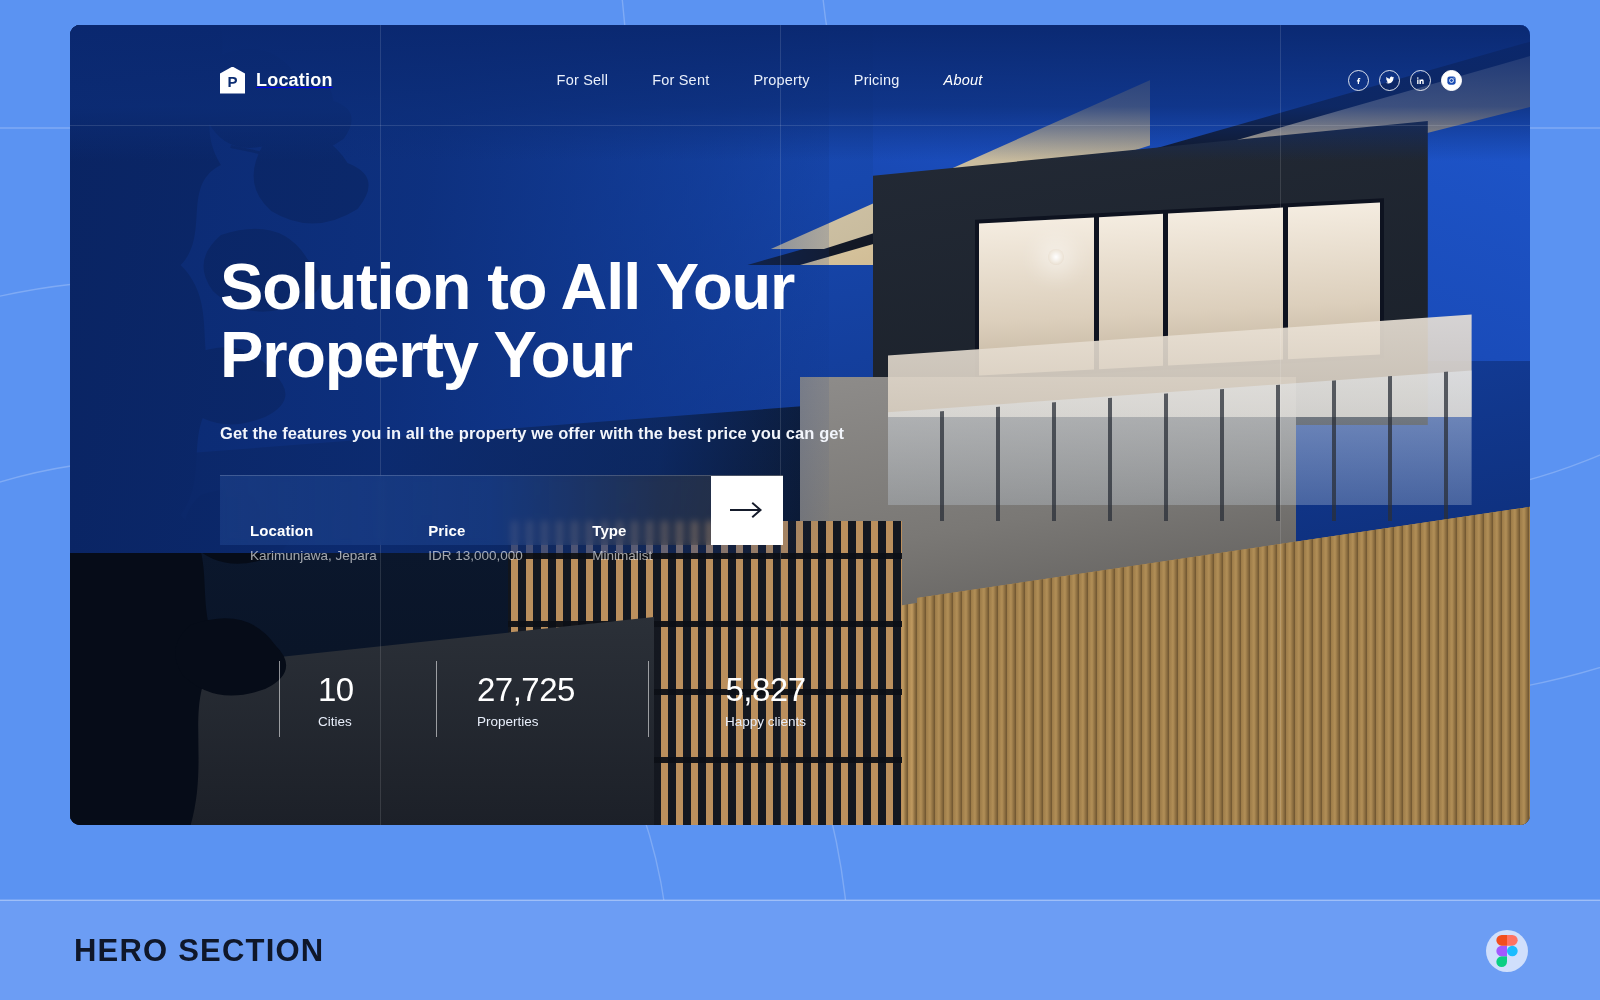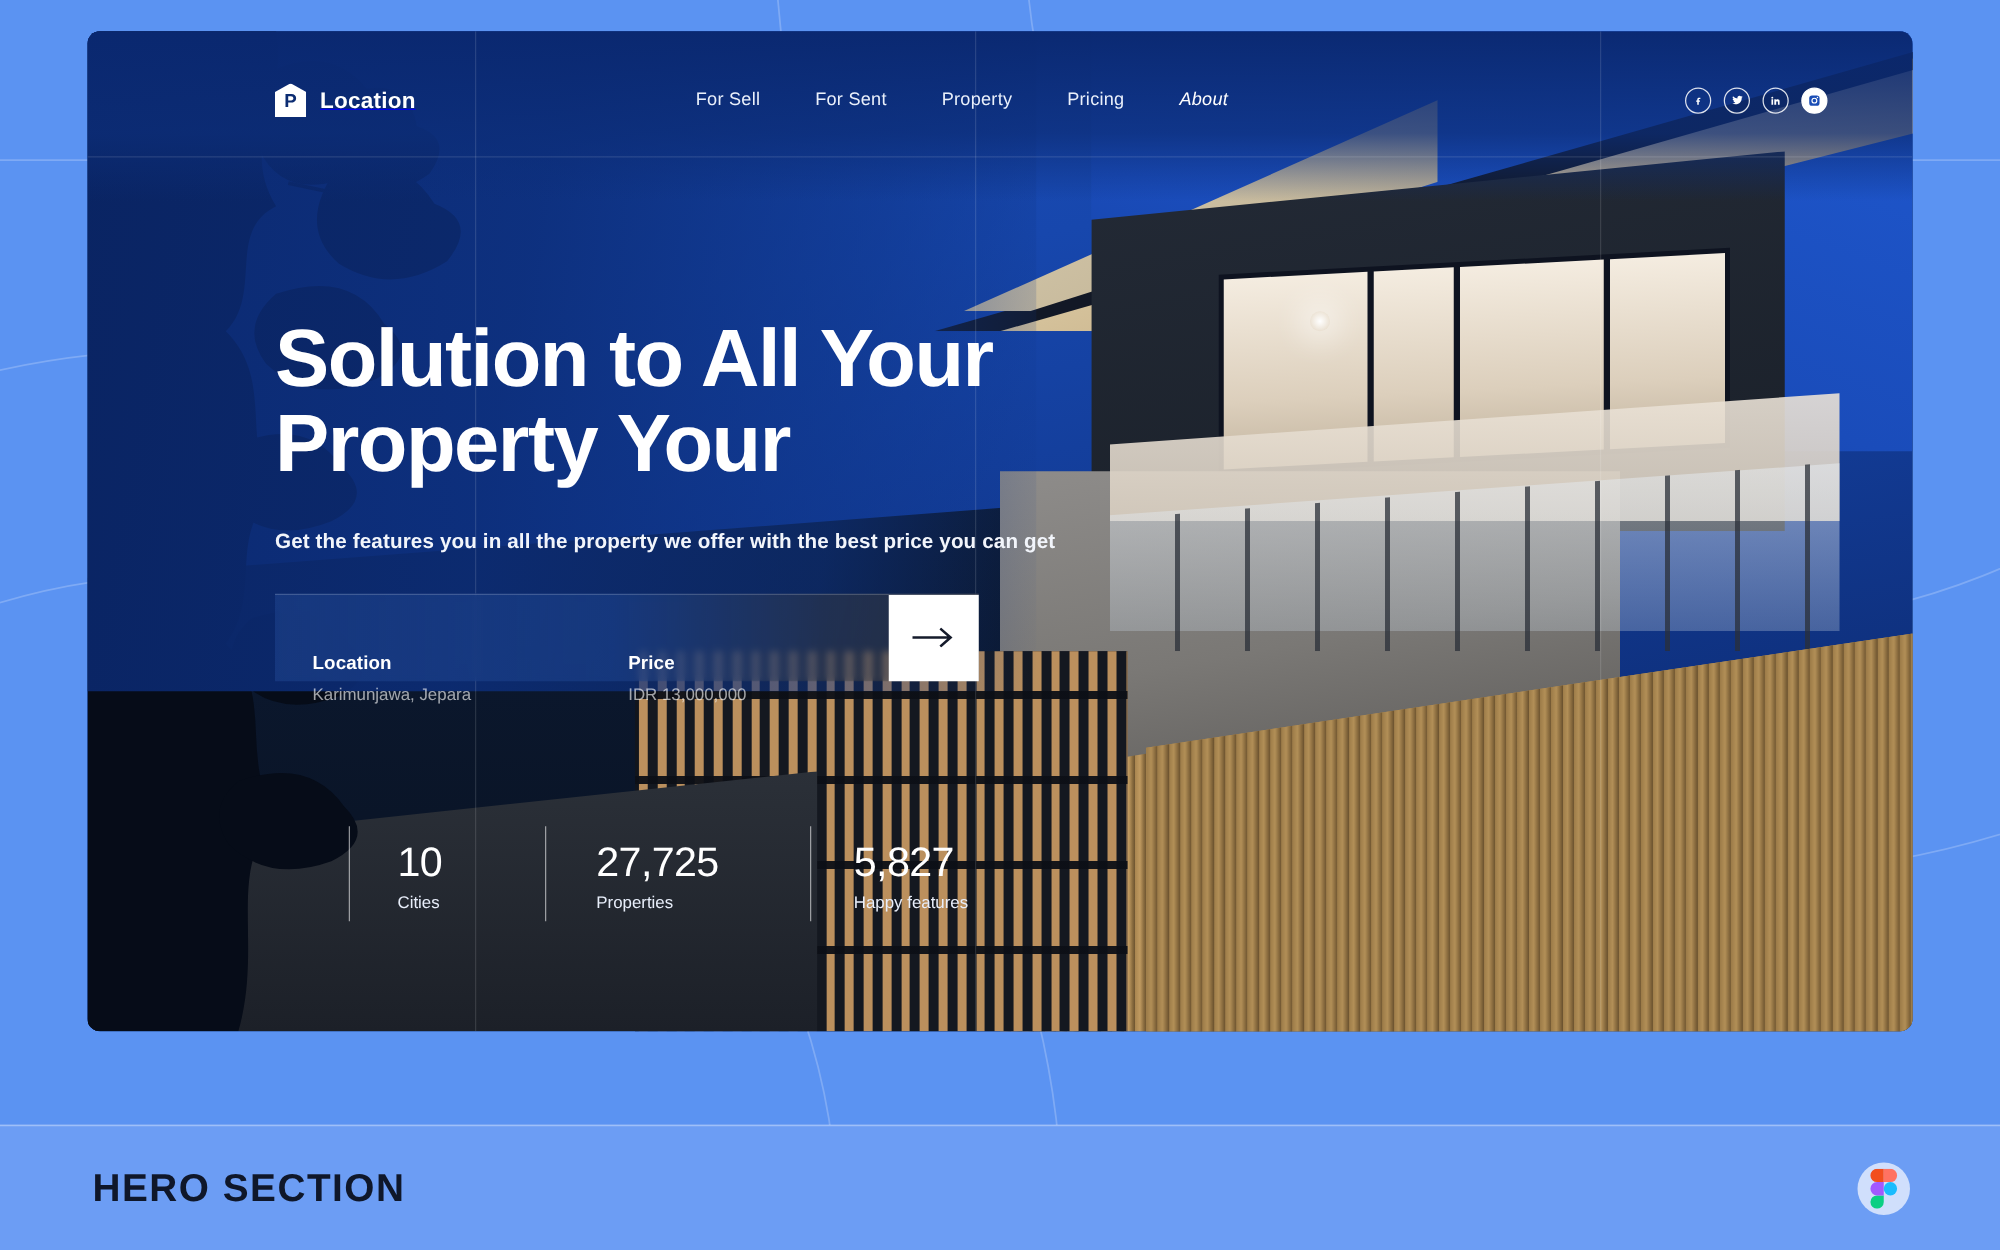--- a/index.html
+++ b/index.html
@@ -236,21 +236,21 @@
     display:flex; align-items:center; justify-content:center;
     cursor:pointer;
   }
   .go svg { display:block; }
 
   
   .stats { position:absolute; left:209px; top:636px; display:flex; }
   .stat { padding:10px 0 8px 38px; border-left:1.4px solid rgba(255,255,255,.55); }
   .stat:nth-child(1){ width:136px; }
   .stat:nth-child(2){ width:212px; padding-left:40px;margin-left:21px; }
-  .stat:nth-child(3){ width:200px; padding-left:34px; }
+  .stat:nth-child(3){ width:200px; padding-left:34px;text-align:center; }
   .stat .num { color:#ffffff; font-size:33px; letter-spacing:-.5px; }
   .stat .cap { margin-top:5px; color:#e8eefa; font-size:13.5px; }
 </style>
 </head>
 <body>
 
 <div class="bg-deco">
   <svg viewBox="0 0 1600 1000" fill="none">
     <g stroke="rgba(255,255,255,0.22)" stroke-width="1.4" fill="none">
       <circle cx="1380" cy="-60" r="560"></circle>
@@ -370,20 +370,24 @@
 
     <div class="search">
       <div class="field">
         <div class="lbl">Location</div>
         <div class="val">Karimunjawa, Jepara</div>
       </div>
       <div class="field">
         <div class="lbl">Price</div>
         <div class="val">IDR 13,000,000</div>
       </div>
+      <div class="field">
+        <div class="lbl">Type</div>
+        <div class="val">Minimalist</div>
+      </div>
       <div class="go">
         <span>
           <svg width="34" height="16" viewBox="0 0 34 16" fill="none">
             <path d="M0 8h30M23 1.5L30.5 8 23 14.5" stroke="#151b2b" stroke-width="2" stroke-linecap="square" stroke-linejoin="miter"></path>
           </svg>
         </span>
       </div>
     </div>
   </div>
 
@@ -391,21 +395,21 @@
     <div class="stat">
       <div class="num">10</div>
       <div class="cap">Cities</div>
     </div>
     <div class="stat">
       <div class="num">27,725</div>
       <div class="cap">Properties</div>
     </div>
     <div class="stat">
       <div class="num">5,827</div>
-      <div class="cap">Happy features</div>
+      <div class="cap">Happy clients</div>
     </div>
   </div>
 </section>
 
 <footer class="bottom-bar">
   <div class="bottom-label">HERO SECTION</div>
   <div class="figma-badge">
     <svg width="22" height="32" viewBox="0 0 38 57">
       <path d="M9.5 57a9.5 9.5 0 0 0 9.5-9.5V38H9.5a9.5 9.5 0 1 0 0 19z" fill="#0acf83"></path>
       <path d="M0 28.5A9.5 9.5 0 0 1 9.5 19H19v19H9.5A9.5 9.5 0 0 1 0 28.5z" fill="#a259ff"></path>

